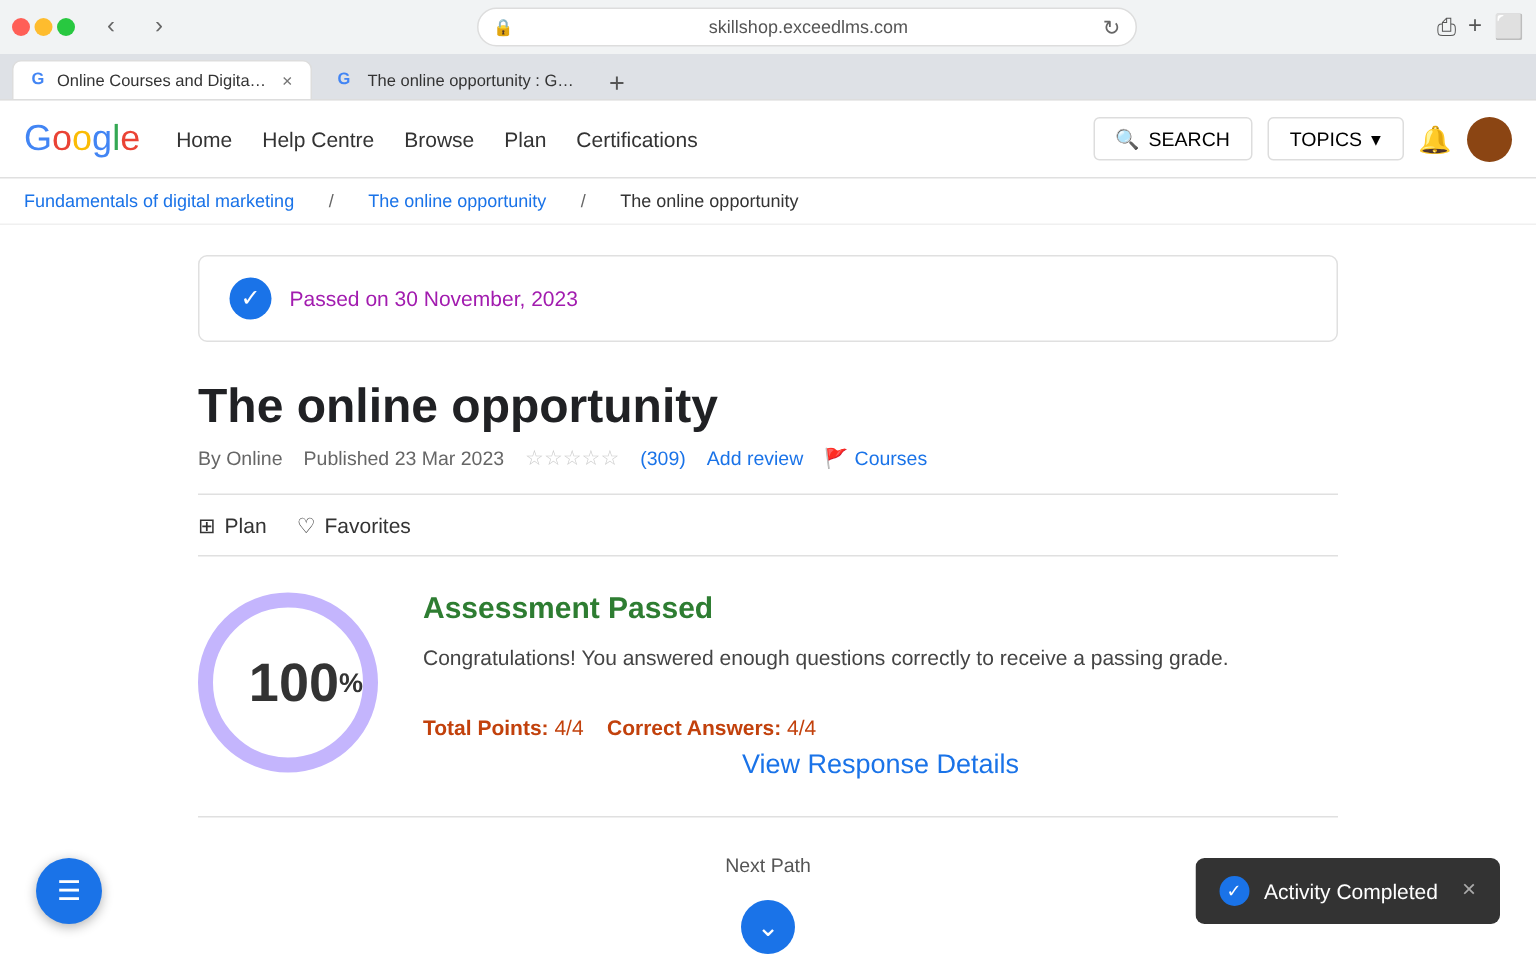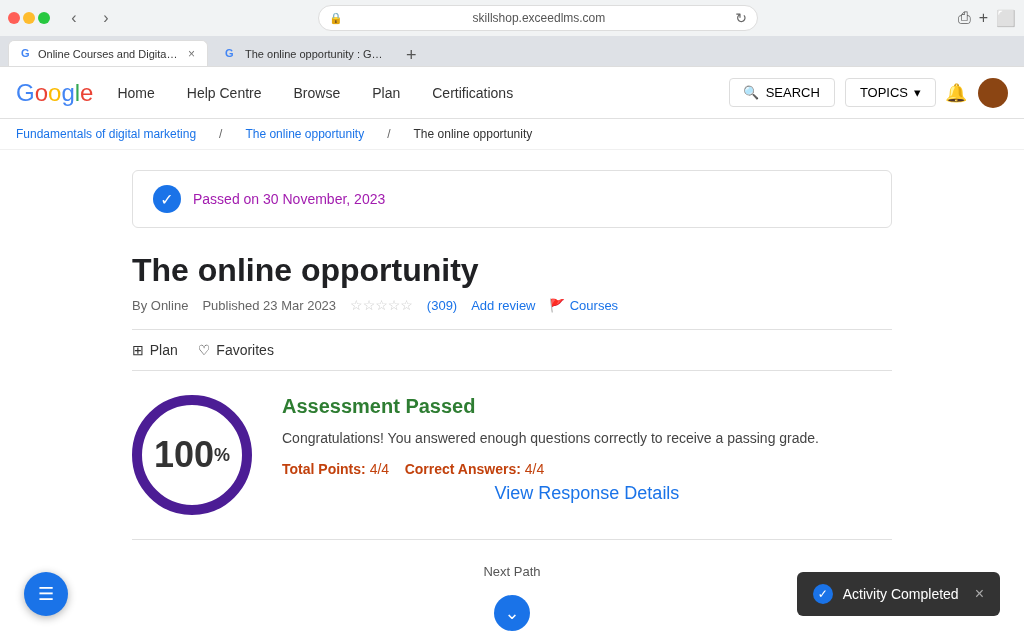--- a/index.html
+++ b/index.html
@@ -58,21 +58,21 @@
       gap: 0;
     }
     .google-logo { display: flex; align-items: center; margin-right: 24px; }
     .logo-text { font-size: 24px; font-weight: 400; }
     .logo-g { color: #4285f4; }
     .logo-o1 { color: #ea4335; }
     .logo-o2 { color: #fbbc05; }
     .logo-g2 { color: #4285f4; }
     .logo-l { color: #34a853; }
     .logo-e { color: #ea4335; }
-    .nav-links { display: flex; gap: 32px; align-items: center; flex: 1; }
+    .nav-links { display: flex; gap: 20px; align-items: center; flex: 1; }
     .nav-link { font-size: 14px; color: #333; text-decoration: none; cursor: pointer; }
     .nav-right { display: flex; align-items: center; gap: 10px; }
     .search-btn {
       display: flex; align-items: center; gap: 6px; border: 1px solid #ddd; border-radius: 4px;
       padding: 6px 14px; font-size: 13px; cursor: pointer; background: #fff;
     }
     .topics-btn {
       display: flex; align-items: center; gap: 6px; border: 1px solid #ddd; border-radius: 4px;
       padding: 6px 14px; font-size: 13px; cursor: pointer; background: #fff;
     }
@@ -122,26 +122,26 @@
       background: none; border: none; cursor: pointer;
     }
 
     
     .assessment-section {
       display: flex; gap: 30px; align-items: flex-start; padding-bottom: 24px; border-bottom: 1px solid #e0e0e0;
     }
     .score-circle-wrapper { flex-shrink: 0; }
     .score-circle {
       width: 120px; height: 120px; border-radius: 50%;
-      border: 10px solid #4c1d95; display: flex; align-items: center; justify-content: center;
+      border: 10px solid #c4b5fd; display: flex; align-items: center; justify-content: flex-end;
       position: relative;
     }
     .assessment-info { flex: 1; }
     .assessment-title { color: #2e7d32; font-size: 20px; font-weight: 600; margin-bottom: 10px; }
-    .assessment-desc { font-size: 14px; color: #444; line-height: 1.5; margin-bottom: 12px; }
+    .assessment-desc { font-size: 14px; color: #444; line-height: 1.5; margin-bottom: 28px; }
     .assessment-stats { font-size: 14px; color: #c2410c; margin-bottom: 6px; }
     .assessment-stats strong { font-weight: 600; }
     .view-response { color: #1a73e8; font-size: 18px; text-decoration: none; cursor: pointer; display: block; text-align: center; }
 
     
     .next-path-section {
       text-align: center; padding: 24px 0 16px;
     }
     .next-path-label { font-size: 13px; color: #555; margin-bottom: 16px; }
     .next-path-title { font-size: 18px; font-weight: 600; color: #202124; margin-bottom: 14px; }

